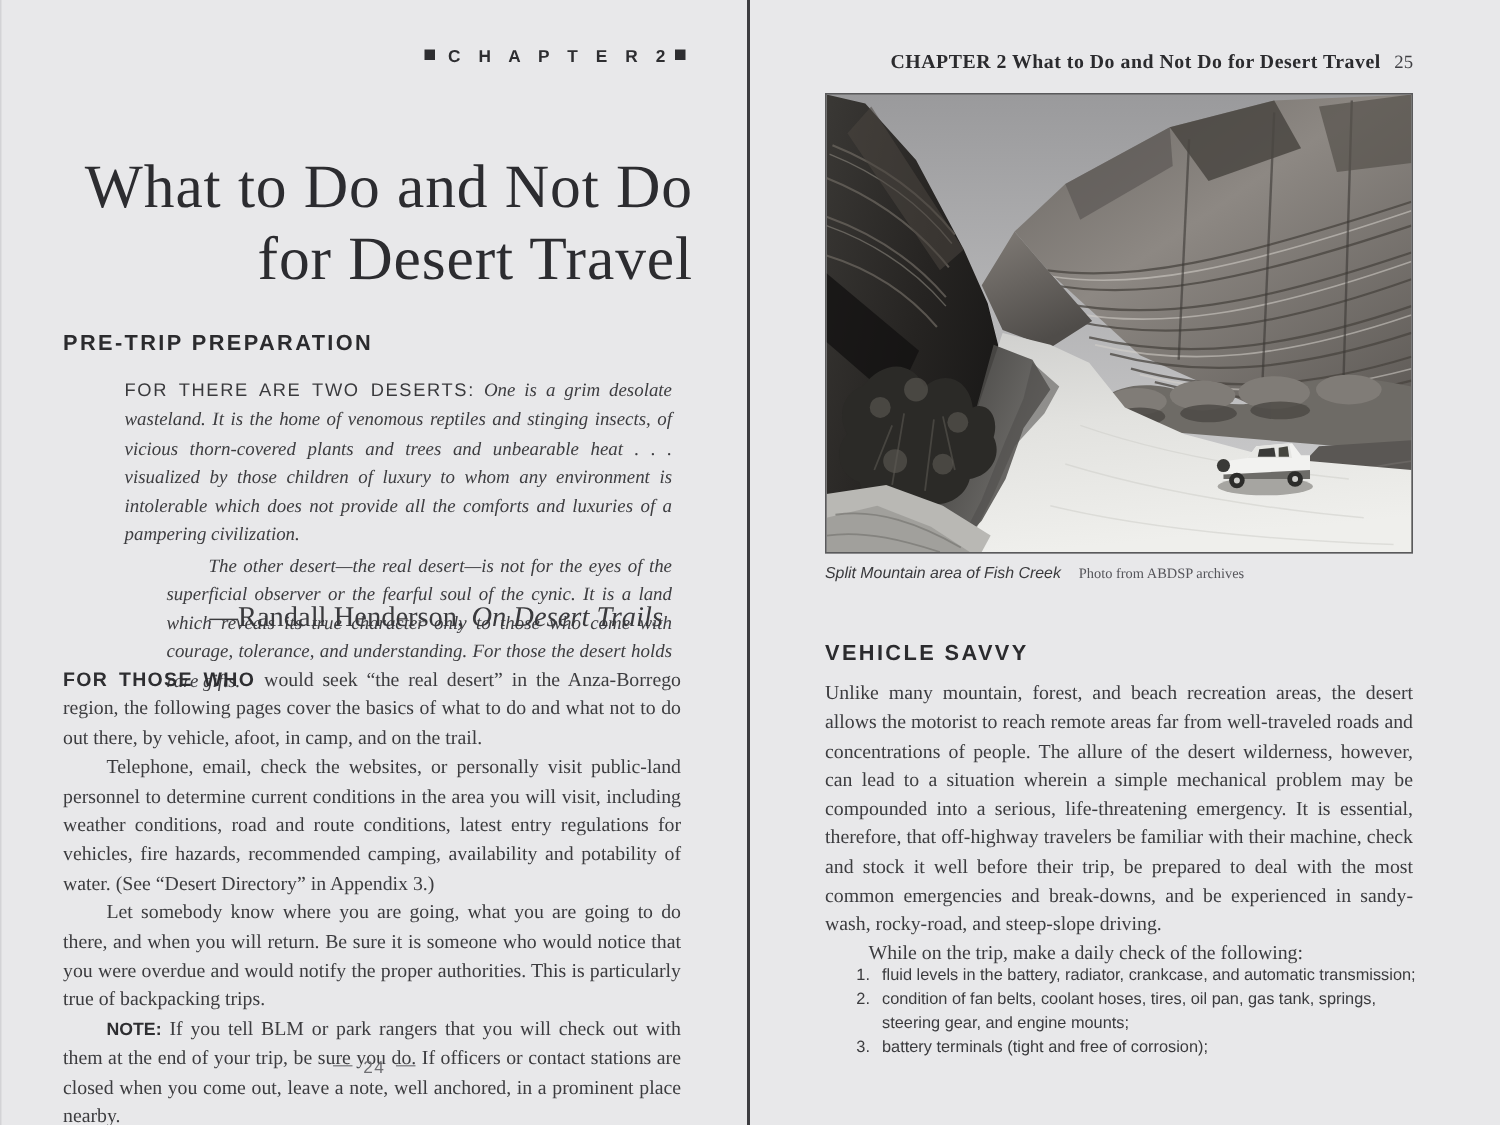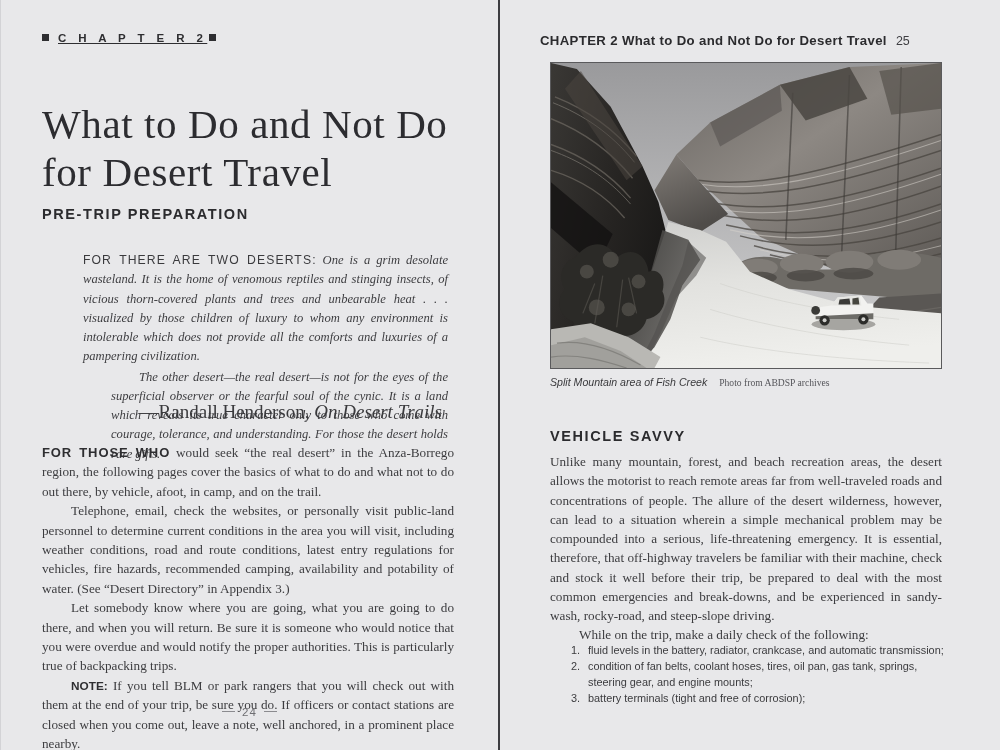--- a/index.html
+++ b/index.html
@@ -45,66 +45,65 @@
     left: 0; top: 0; width: 1px; height: 750px;
     background: #d3d3d6;
   }
 
   
   #chapter-eyebrow {
     position: absolute;
     left: 42px;
     top: 32px;
     width: 415px;
-    text-align: left;
+    text-align: right;
     font-family: "Liberation Sans", "DejaVu Sans", sans-serif;
     font-weight: bold;
     font-size: 11.5px;
     letter-spacing: 4.4px;
     color: #2e2e31;
     white-space: nowrap;
-    text-decoration: underline;
   }
   #chapter-eyebrow .sq {
     display: inline-block;
     width: 7px;
     height: 7px;
     background: #2e2e31;
     vertical-align: 1px;
     margin: 0 9px 0 0;
   }
   #chapter-eyebrow .sq.right { margin: 0 0 0 2px; }
 
   #chapter-title {
     position: absolute;
     left: 42px;
     top: 74px;
     width: 420px;
-    text-align: left;
+    text-align: right;
     font-family: "Liberation Serif", "DejaVu Serif", serif;
     font-weight: normal;
     font-size: 41px;
     line-height: 1.16;
     letter-spacing: 0.6px;
     color: #2c2c30;
   }
   #chapter-title .tl { display: block; }
 
   .section-head {
     font-family: "Liberation Sans", "DejaVu Sans", sans-serif;
     font-weight: bold;
     font-size: 14.5px;
     letter-spacing: 1.6px;
     color: #2b2b2e;
   }
 
   #pretrip-head {
     position: absolute;
     left: 42px;
-    top: 206px;
+    top: 221px;
   }
 
   #quote-block {
     position: absolute;
     left: 83px;
     top: 251px;
     width: 365px;
     font-size: 12.6px;
     line-height: 1.53;
     font-style: italic;
@@ -178,21 +177,22 @@
     vertical-align: 4px;
     margin: 0 7px;
   }
 
   
   #running-head {
     position: absolute;
     left: 40px;
     top: 33px;
     width: 402px;
-    font-family: Liberation Sans, sans-serif;
+    text-align: right;
+    font-family: Liberation Serif, serif;
     font-weight: bold;
     font-size: 13.2px;
     letter-spacing: 0.35px;
     color: #2b2b2e;
     white-space: nowrap;
   }
   #running-head .folio-num {
     font-weight: normal;
     font-size: 12.5px;
     color: #3f3f43;

